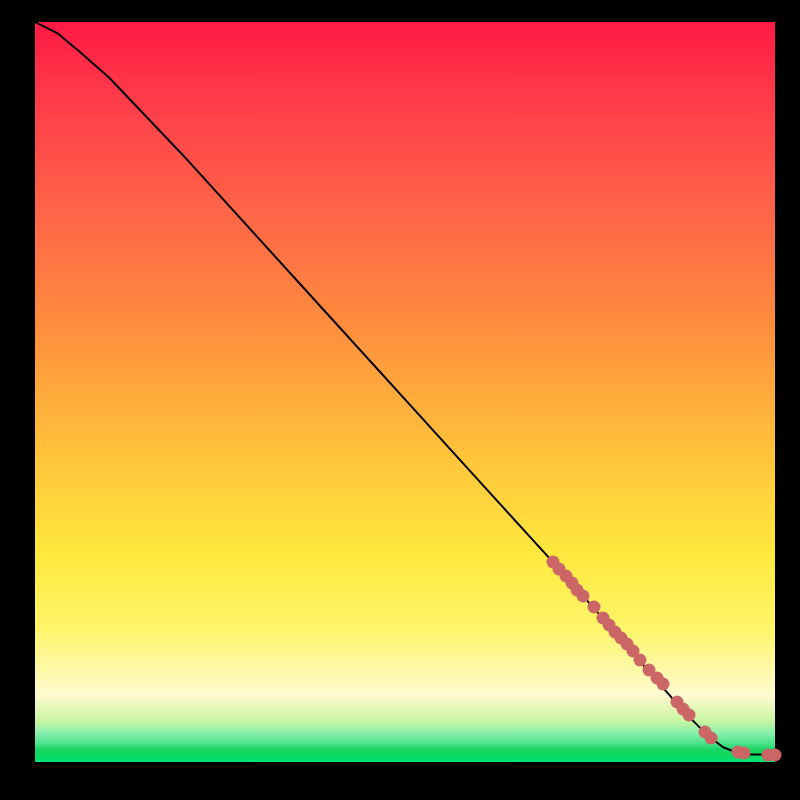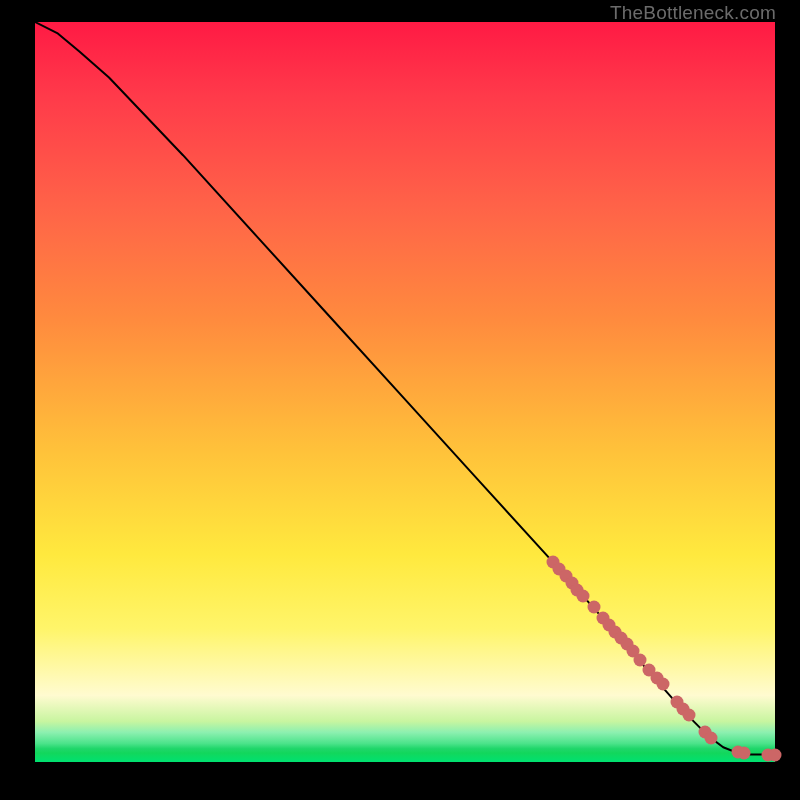--- a/index.html
+++ b/index.html
@@ -63,21 +63,20 @@
     border-radius: 50%;
     background: #cc6666;
     transform: translate(-50%, -50%);
     pointer-events: none;
   }
 </style>
 </head>
 <body>
 
 <div class="frame">
-  <div class="watermark">TheBottleneck.com</div>
   <div class="plot">
     <svg class="curve" viewBox="0 0 740 740">
       <path id="curve-path" d="M0.00 0.00 L22.20 11.10 L44.40 29.60 L74.00 55.50 L148.00 133.20 L222.00 214.60 L296.00 296.00 L370.00 377.40 L444.00 458.80 L518.00 540.20 L577.20 606.80 L621.60 658.60 L651.20 691.90 L673.40 714.10 L688.20 725.20 L703.00 731.12 L714.10 732.60 L725.20 732.60 L740.00 732.60"></path>
     </svg>
     <div id="markers-layer">
         <div class="marker" style="left: 518px; top: 540.2px;"></div>
         <div class="marker" style="left: 523.92px; top: 546.86px;"></div>
         <div class="marker" style="left: 530.58px; top: 554.26px;"></div>
         <div class="marker" style="left: 536.5px; top: 560.92px;"></div>
         <div class="marker" style="left: 542.42px; top: 567.58px;"></div>

